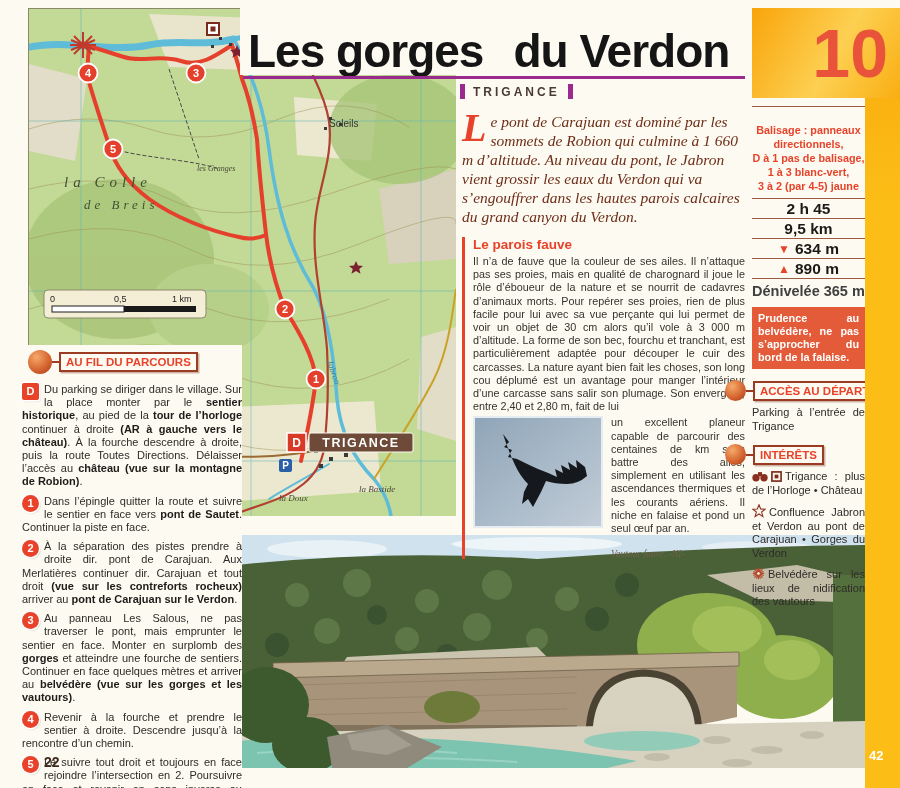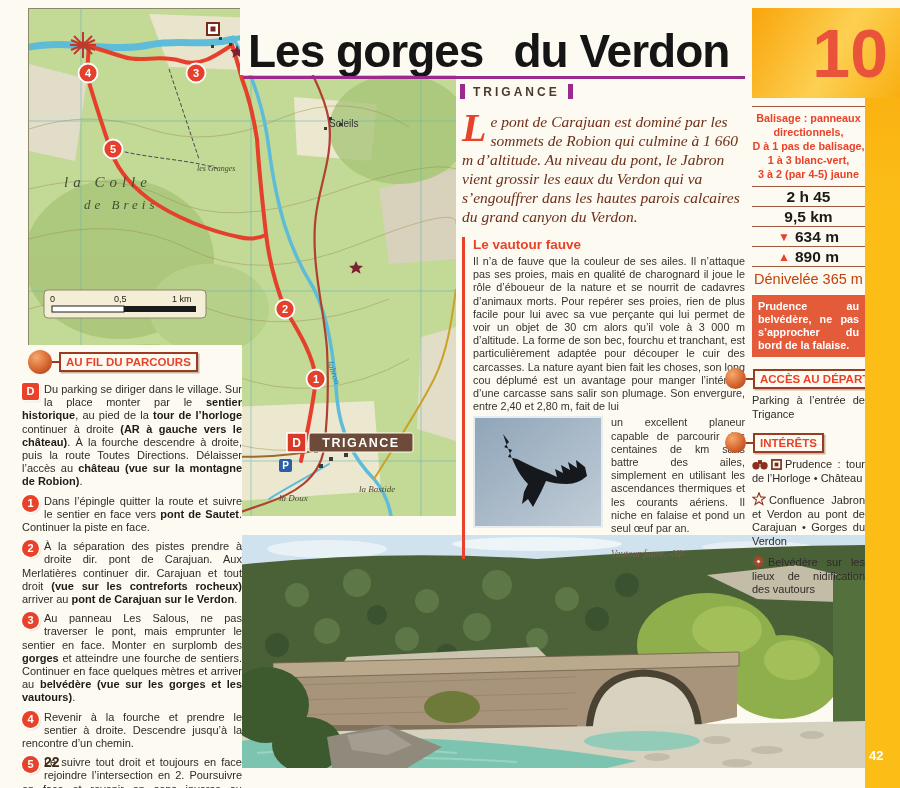--- a/index.html
+++ b/index.html
@@ -31,26 +31,26 @@
   .vautour{position:absolute;left:462px;top:237px;width:283px;border-left:3px solid #e8432a;
            padding-left:8px;box-sizing:border-box;z-index:2;}
   .vautour h3{margin:0 0 3px;font-size:13.5px;color:#e8432a;}
   .vautour p{margin:0;font-size:10.8px;line-height:13.2px;text-align:justify;color:#36322d;}
   .vautour-row{display:flex;gap:8px;margin-top:3px;}
   .vulture-photo{flex:none;width:126px;height:108px;border:2px solid #e6edf2;}
   .vautour-caption{font-family:"Liberation Serif",serif;font-style:italic;font-size:9.5px;color:#70604e;margin-top:14px;}
   
   .rightcol{position:absolute;left:752px;top:106px;width:113px;z-index:2;}
   .balisage{border-top:1px solid #9c5a42;color:#e8432a;font-weight:bold;font-size:10.8px;
-            line-height:14px;text-align:center;padding:4px 0 5px;}
+            line-height:14px;text-align:center;padding:16px 0 5px;}
   .stat-row{border-top:1px solid #9c5a42;height:19px;display:flex;align-items:center;justify-content:center;
             font-size:15.5px;font-weight:bold;color:#1c1a17;}
   .tri{color:#e8432a;font-size:12px;margin-right:5px;}
-  .denivelee{border-top:1px solid #9c5a42;font-size:14.5px;font-weight:normal;color:#c2410c;
-             text-align:center;padding:4px 0 5px;}
+  .denivelee{border-top:1px solid #9c5a42;font-size:14.5px;font-weight:bold;color:#404040;
+             padding:4px 0 5px;}
   .warning{background:#e45b39;color:#fff;font-weight:bold;font-size:10.8px;line-height:13px;
            padding:5px 6px;text-align:justify;margin-top:3px;}
   .hrow{display:flex;align-items:center;margin:11px 0 5px -27px;}
   .ball{width:21px;height:21px;border-radius:50%;flex:none;
         background:radial-gradient(circle at 35% 30%,#f6a96b,#d2602c 60%,#9c3a1a);}
   .hline{width:7px;height:2px;background:#9c3b24;flex:none;}
   .hbox{border:2px solid #9c3b24;background:#fcfaf1;color:#e8432a;font-weight:bold;font-size:11.5px;
         padding:2px 5px;white-space:nowrap;box-shadow:1.5px 1.5px 0 rgba(120,50,20,.35);}
   .plain-text{font-size:11px;line-height:13.5px;text-align:justify;color:#2f2b28;}
   .interet-item{margin:0 0 7px;font-size:11px;line-height:13.5px;text-align:justify;color:#2f2b28;}
@@ -242,21 +242,21 @@
   </div>
   <div class="side-bar"></div>
   <div class="pn-right">42</div>
 
   <div class="intro">
     <span class="dropcap">L</span>
     <span>e pont de Carajuan est dominé par les sommets de Robion qui culmine à 1 660 m d’altitude. Au niveau du pont, le Jabron vient grossir les eaux du Verdon qui va s’engouffrer dans les hautes parois calcaires du grand canyon du Verdon.</span>
   </div>
 
   <div class="vautour">
-    <h3>Le vautour fauve</h3>
+    <h3>Le parois fauve</h3>
     <p>Il n’a de fauve que la couleur de ses ailes. Il n’attaque pas ses proies, mais en qualité de charognard il joue le rôle d’éboueur de la nature et se nourrit de cadavres d’animaux morts. Pour repérer ses proies, rien de plus facile pour lui avec sa vue perçante qui lui permet de voir un objet de 30 cm alors qu’il vole à 3 000 m d’altitude. La forme de son bec, fourchu et tranchant, est particulièrement adaptée pour découper le cuir des carcasses. La nature ayant bien fait les choses, son long cou déplumé est un avantage pour manger l’intérieur d’une carcasse sans salir son plumage. Son envergure, entre 2,40 et 2,80 m, fait de lui</p>
     <div class="vautour-row">
       <div class="vulture-photo">
         <svg width="126" height="108" viewBox="0 0 126 108">
           <defs>
             <linearGradient id="sky" x1="0" y1="0" x2="1" y2="1">
               <stop offset="0" stop-color="#8fa5b8"></stop>
                 <stop offset="1" stop-color="#c2cdd8"></stop>
             </linearGradient>
           </defs>
@@ -309,21 +309,21 @@
       <span class="hbox">INTÉRÊTS</span>
     </div>
     <div>
         <div class="interet-item"><span class="iicon"><svg width="16" height="11" viewBox="0 0 20 13">
               <rect x="7.5" y="1" width="5" height="5" fill="#8a2f1f"></rect>
               <circle cx="5" cy="8" r="4.6" fill="#8a2f1f"></circle>
               <circle cx="15" cy="8" r="4.6" fill="#8a2f1f"></circle>
             </svg></span><span class="iicon"><svg width="11" height="11" viewBox="0 0 12 12">
               <rect x="1" y="1" width="10" height="10" fill="#f7f3e8" stroke="#7a2a1a" stroke-width="1.8"></rect>
               <rect x="4" y="4" width="4" height="4" fill="#7a2a1a"></rect>
-            </svg></span><span>Prudence : tour de l’Horloge • Château</span></div>
+            </svg></span><span>Trigance : plus de l’Horloge • Château</span></div>
         <div class="interet-item"><span class="iicon"><svg width="14" height="14" viewBox="0 0 16 16">
               <path d="M8 .8 L9.9 5.7 L15.2 5.9 L11 9.2 L12.5 14.4 L8 11.4 L3.5 14.4 L5 9.2 L.8 5.9 L6.1 5.7 Z" fill="#fbf5ea" stroke="#8a2f1f" stroke-width="1.2"></path>
             </svg></span><span>Confluence Jabron et Verdon au pont de Carajuan • Gorges du Verdon</span></div>
         <div class="interet-item"><span class="iicon"><svg width="13" height="13" viewBox="0 0 16 16">
               <g stroke="#b5452a" stroke-width="1.5">
                 <line x1="8" y1="1" x2="8" y2="15"></line>
                 <line x1="1" y1="8" x2="15" y2="8"></line>
                 <line x1="3" y1="3" x2="13" y2="13"></line>
                 <line x1="13" y1="3" x2="3" y2="13"></line>
                 <line x1="5.5" y1="1.7" x2="10.5" y2="14.3"></line>

